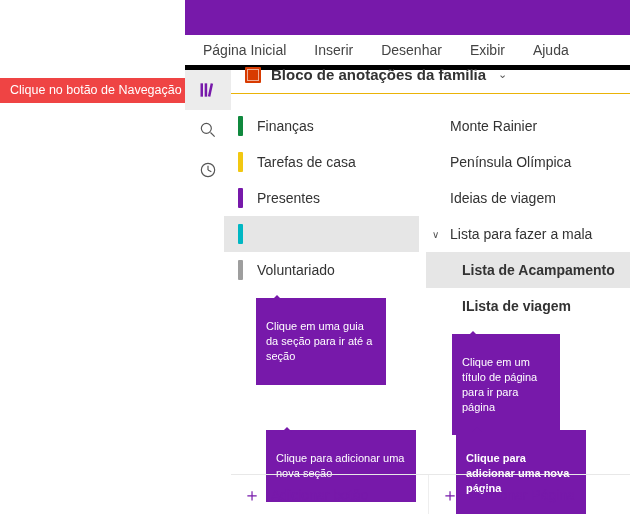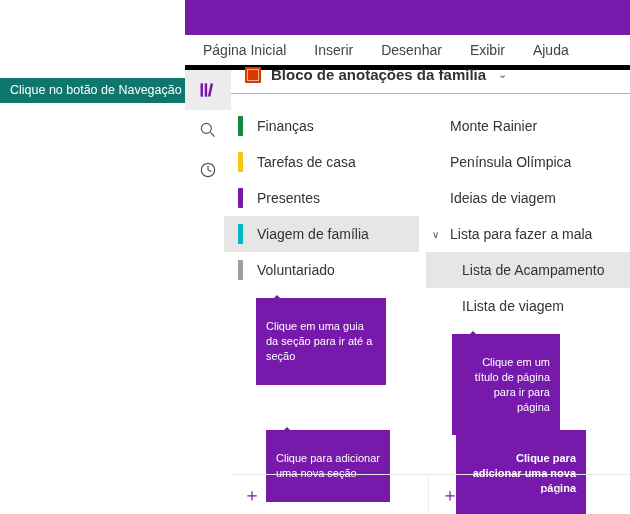--- a/index.html
+++ b/index.html
@@ -6,48 +6,48 @@
   body { width: 630px; height: 514px; background: #fff; position: relative; overflow: hidden; }
 
   
   .titlebar { position: absolute; left: 185px; top: 0; right: 0; height: 35px; background: #7719aa; }
 
   
   .ribbon { position: absolute; left: 185px; top: 35px; right: 0; height: 35px; display: flex; align-items: center; gap: 28px; padding-left: 18px; border-bottom: 5px solid #000000; font-size: 14px; color: #444; }
   .ribbon span { cursor: default; }
 
   
-  .callout-left { position: absolute; left: 0; top: 78px; background: #0f766e; color: #fff; padding: 5px 10px; font-size: 12.5px; line-height: 1.2; }
+  .callout-left { position: absolute; left: 0; top: 78px; background: #ef4444; color: #fff; padding: 5px 10px; font-size: 12.5px; line-height: 1.2; }
   .callout-left::after { content: ""; position: absolute; right: -8px; top: 50%; transform: translateY(-50%); border: 5px solid transparent; border-left-color: #7719aa; }
 
   
   .rail { position: absolute; left: 185px; top: 70px; width: 46px; bottom: 0; background: #fff; }
   .rail-item { width: 46px; height: 40px; display: flex; align-items: center; justify-content: center; }
   .rail-item.active { background: #ececec; }
   .rail svg { width: 20px; height: 20px; }
   .rail .stroke { stroke: #555; fill: none; stroke-width: 1.4; }
 
   
   .nb-header { position: absolute; left: 231px; top: 56px; right: 0; height: 38px; display: flex; align-items: center; gap: 10px; padding-left: 14px; border-bottom: 1px solid #eab308; }
   .nb-icon { width: 16px; height: 16px; background: #d83b01; border-radius: 1px; position: relative; }
   .nb-icon::before { content: ""; position: absolute; left: 2px; top: 2px; right: 2px; bottom: 2px; border: 1px solid rgba(255,255,255,0.6); }
   .nb-title { font-size: 15px; font-weight: 600; color: #333; }
   .chev { font-size: 11px; color: #555; margin-left: 2px; }
 
   
   .sections { position: absolute; left: 224px; top: 108px; width: 195px; height: 370px; }
-  .pages    { position: absolute; left: 426px; top: 108px; width: 204px; height: 370px; text-align: right; }
+  .pages    { position: absolute; left: 426px; top: 108px; width: 204px; height: 370px; }
 
   .sec-row { height: 36px; display: flex; align-items: center; padding-left: 14px; font-size: 14px; color: #333; gap: 14px; position: relative; }
   .sec-row .tab { width: 5px; height: 20px; border-radius: 1px; }
   .sec-row.selected { background: #e6e6e6; }
 
   .page-row { height: 36px; display: flex; align-items: center; padding-left: 24px; font-size: 14px; color: #333; position: relative; }
   .page-row.selected { background: #e6e6e6; }
-  .page-row.indent { padding-left: 36px; }
+  .page-row.indent { padding-left: 36px; font-weight: bold; }
   .page-expand { position: absolute; left: 6px; font-size: 10px; color: #555; }
 
   
   .tip { position: absolute; background: #7719aa; color: #fff; font-size: 11px; line-height: 1.35; padding: 21px 10px; max-width: 150px; }
   .tip::before { content: ""; position: absolute; top: -8px; left: 16px; border: 5px solid transparent; border-bottom-color: #7719aa; }
 
   
   .add-row { position: absolute; left: 231px; right: 0; bottom: 0; height: 40px; border-top: 1px solid #e8e8e8; display: flex; }
   .add-btn { flex: 0 0 197px; display: flex; align-items: center; gap: 10px; padding-left: 12px; font-size: 14px; color: #7719aa; }
   .add-btn:last-child { flex: 1 1 auto; border-left: 1px solid #eee; }
@@ -105,29 +105,28 @@
   <div class="sec-row">
     <div class="tab" style="background:#f2c811"></div>
     <span>Tarefas de casa</span>
   </div>
   <div class="sec-row">
     <div class="tab" style="background:#7719aa"></div>
     <span>Presentes</span>
   </div>
   <div class="sec-row selected">
     <div class="tab" style="background:#00b7c3"></div>
-    <span>Viagem de família</span>
   </div>
   <div class="sec-row">
     <div class="tab" style="background:#9e9e9e"></div>
     <span>Voluntariado</span>
   </div>
 
   <div class="tip" style="top:190px; left:32px; width:130px;">Clique em uma guia da seção para ir até a seção</div>
-  <div class="tip" style="top:322px; left:42px; width:124px;">Clique para adicionar uma nova seção</div>
+  <div class="tip" style="top:322px; left:42px; width:150px;">Clique para adicionar uma nova seção</div>
 </div>
 
 <div class="pages">
   <div class="page-row">
     <span>Monte Rainier</span>
   </div>
   <div class="page-row">
     <span>Península Olímpica</span>
   </div>
   <div class="page-row">

